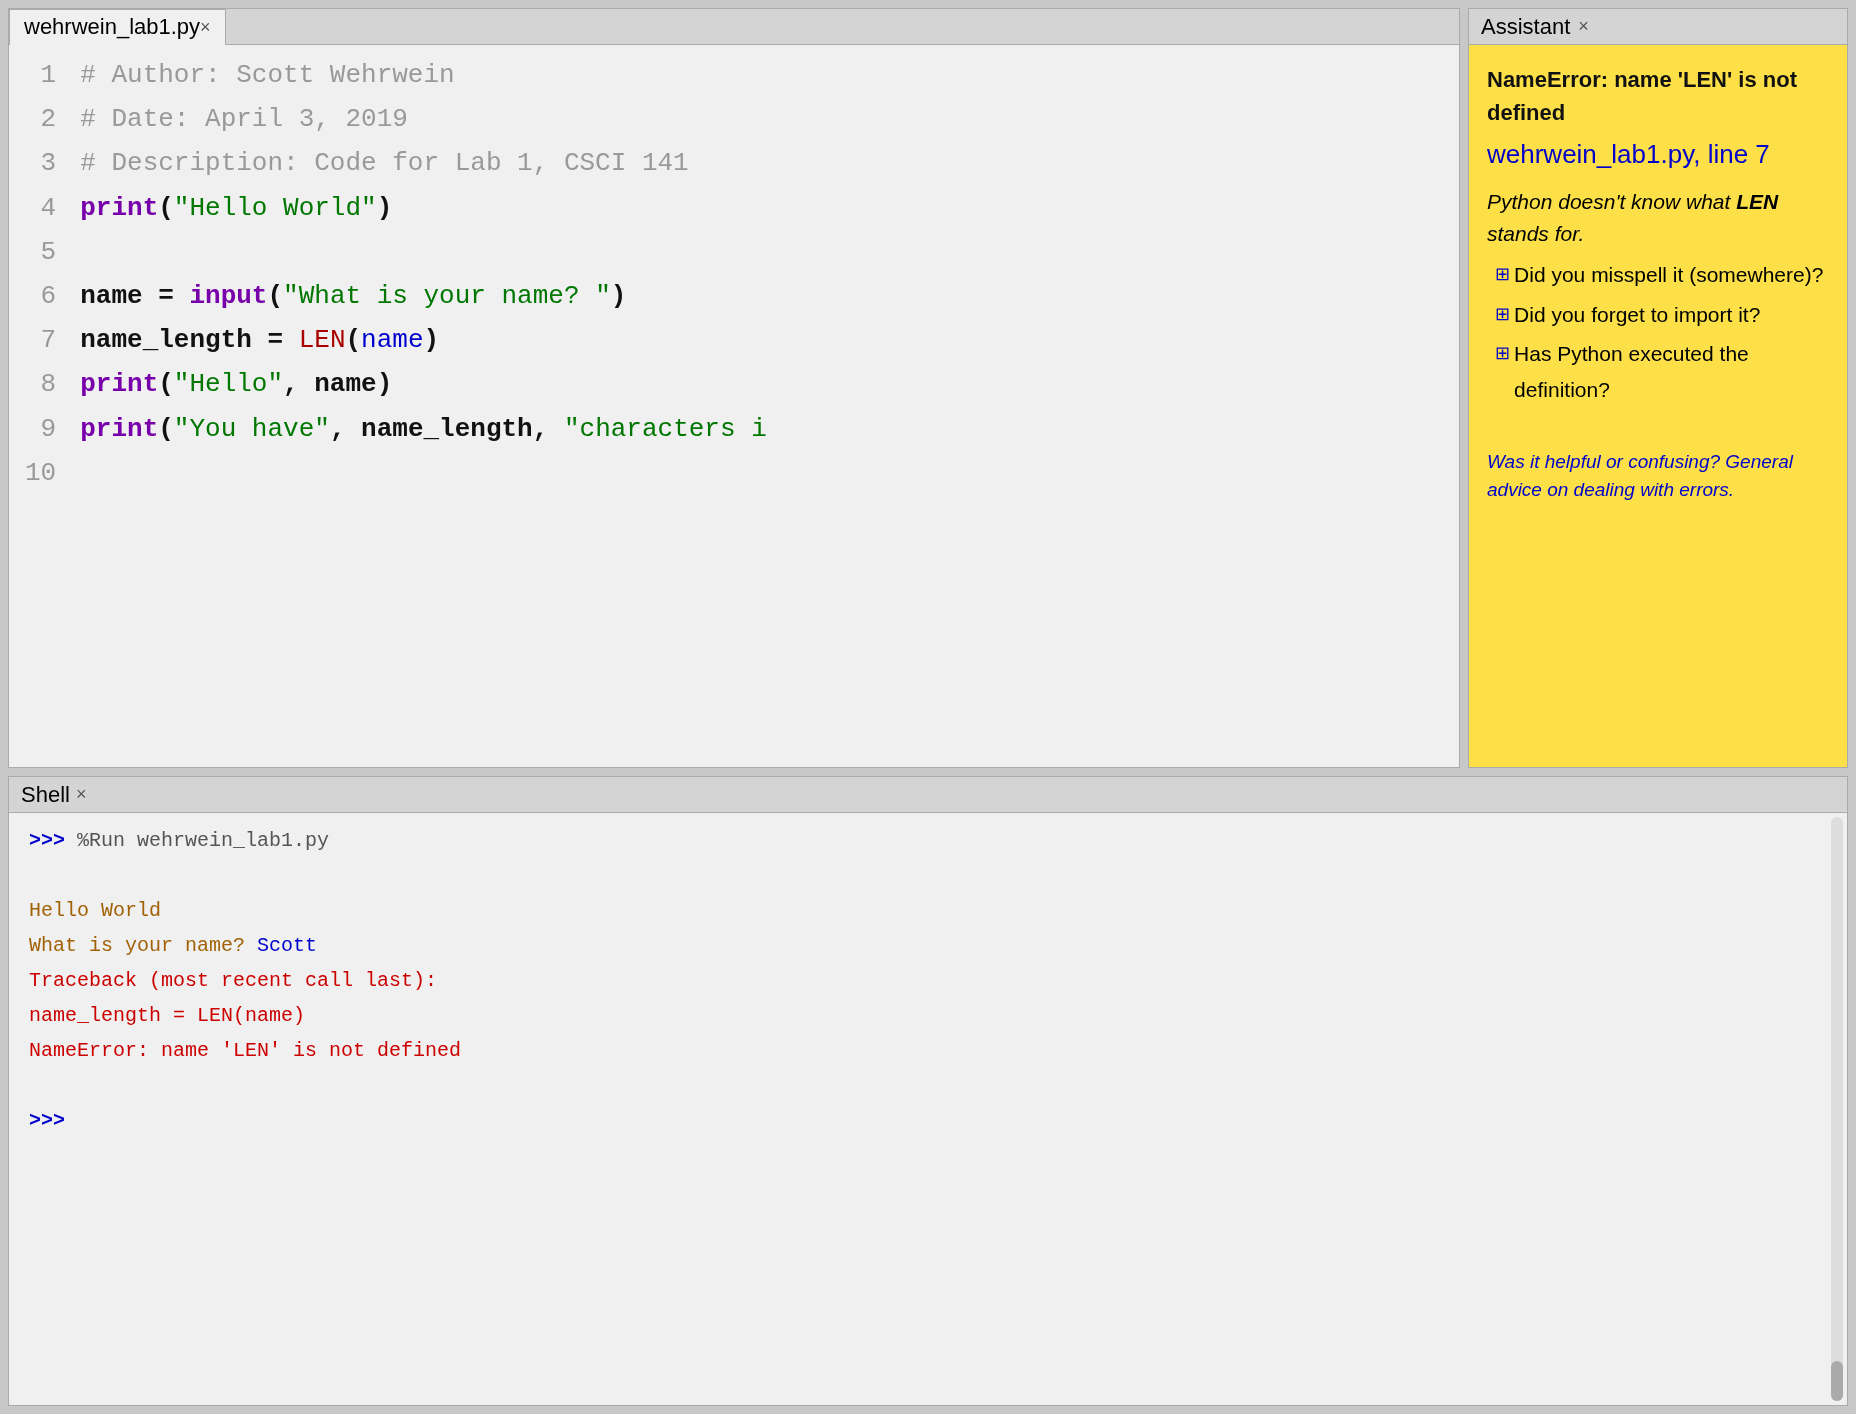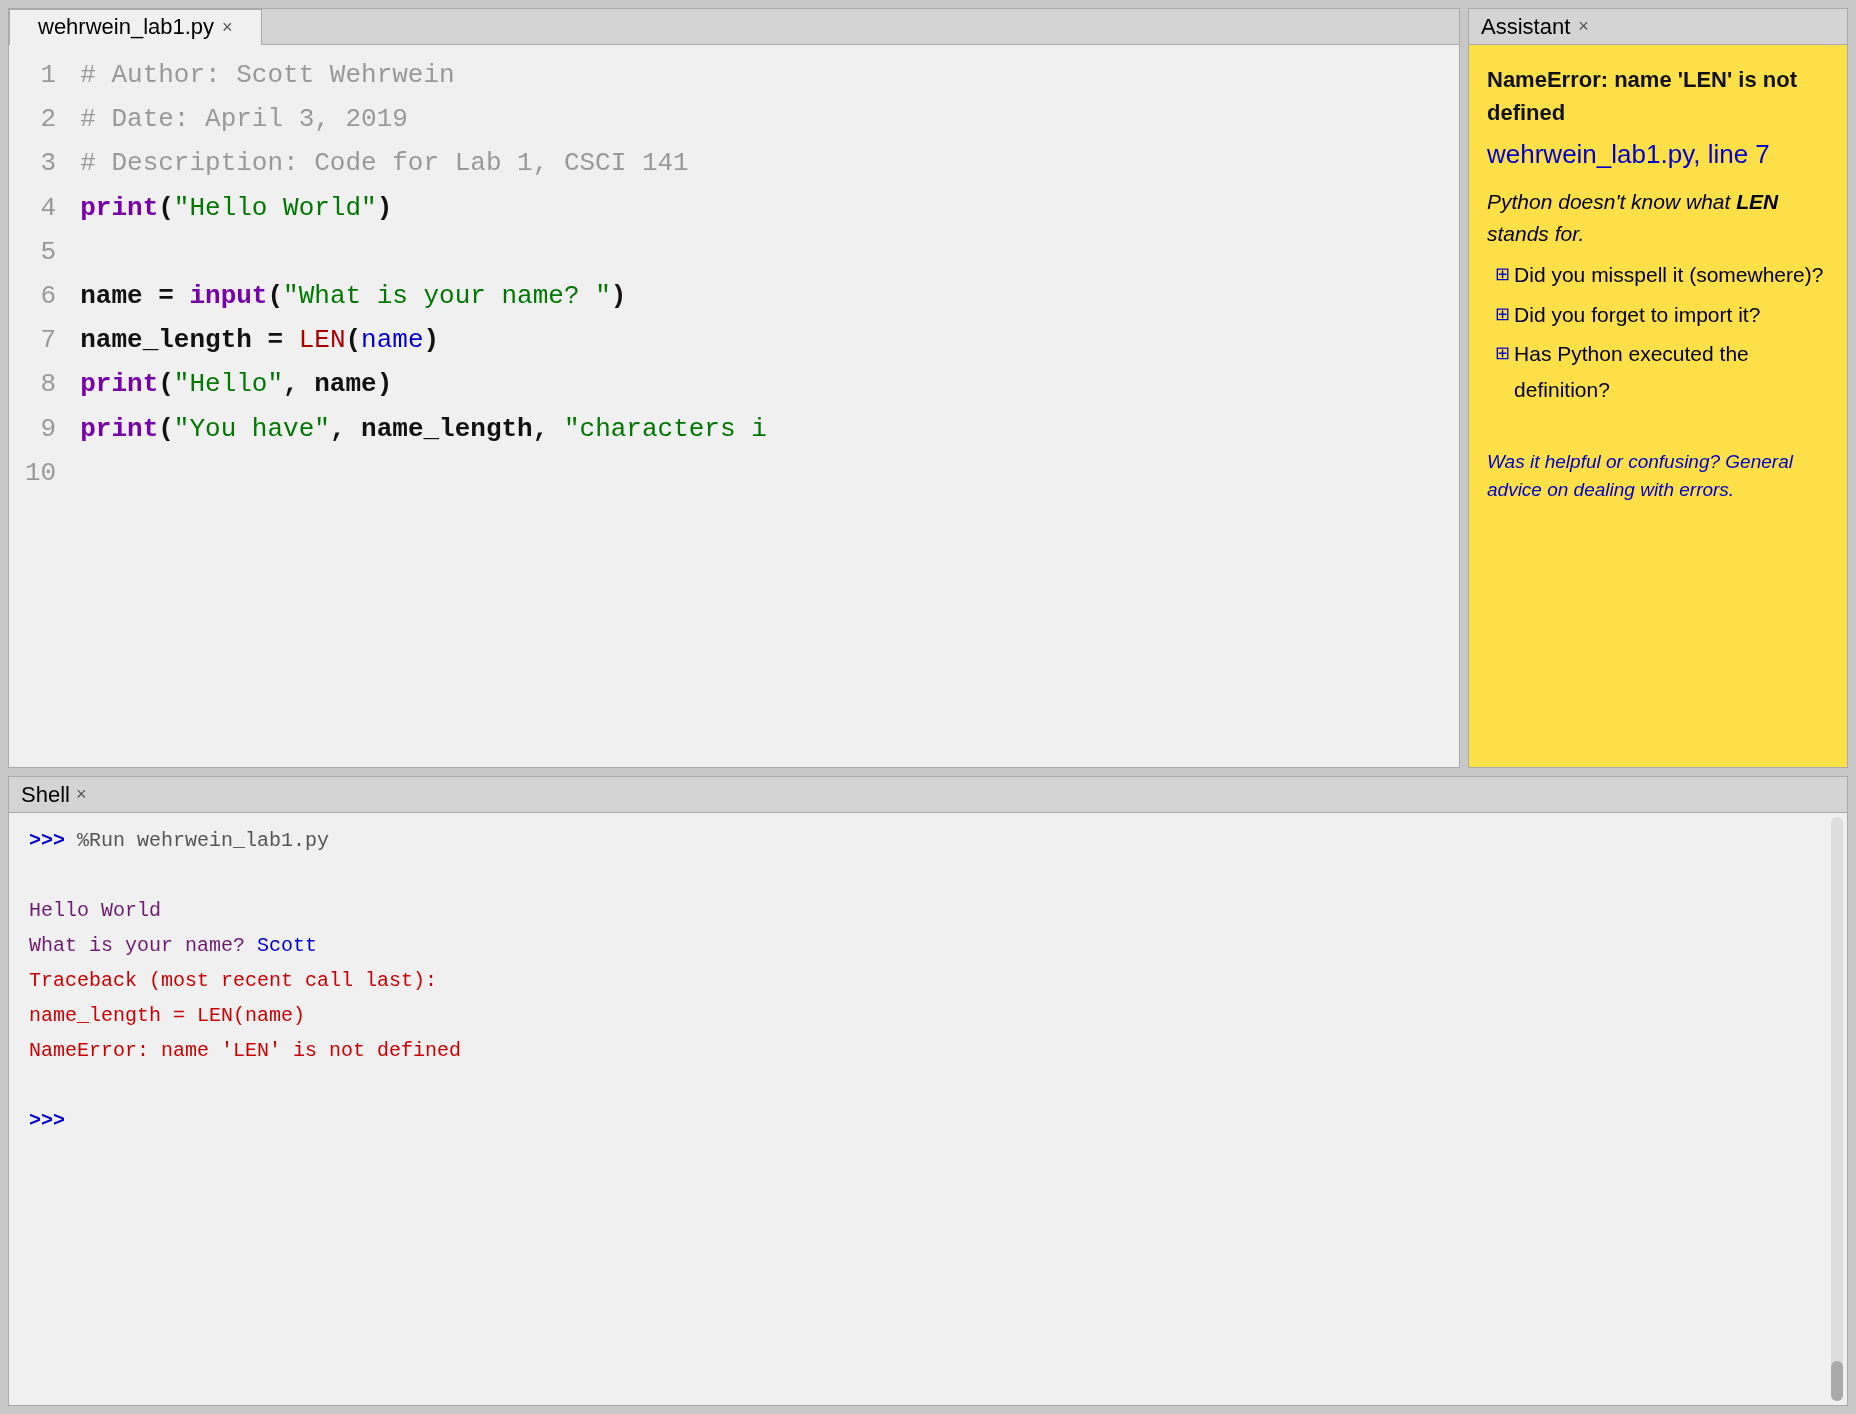--- a/index.html
+++ b/index.html
@@ -39,26 +39,26 @@
       align-items: center;
       border-bottom: 1px solid #aaa;
       padding: 0;
       height: 36px;
     }
 
     .tab {
       background: #f0f0f0;
       border: 1px solid #aaa;
       border-bottom: none;
-      padding: 4px 28px;
+      padding: 4px 14px;
       font-size: 22px;
       font-family: Arial, sans-serif;
       display: flex;
       align-items: center;
-      gap: 8px;
+      gap: 0;
       height: 36px;
       cursor: pointer;
     }
 
     .tab-close {
       font-size: 18px;
       color: #555;
       cursor: pointer;
     }
 
@@ -220,21 +220,21 @@
 
     .shell-prompt {
       color: #0000cc;
       font-weight: bold;
     }
 
     .shell-run-cmd {
       color: #555;
     }
 
-    .shell-black { color: #701a75; }
+    .shell-black { color: #a16207; }
     .shell-blue { color: #0000cc; }
     .shell-red { color: #cc0000; }
     .shell-red-underline { color: #cc0000; text-decoration: underline; }
 
     .scrollbar-track {
       position: absolute;
       right: 4px;
       top: 4px;
       bottom: 4px;
       width: 12px;

